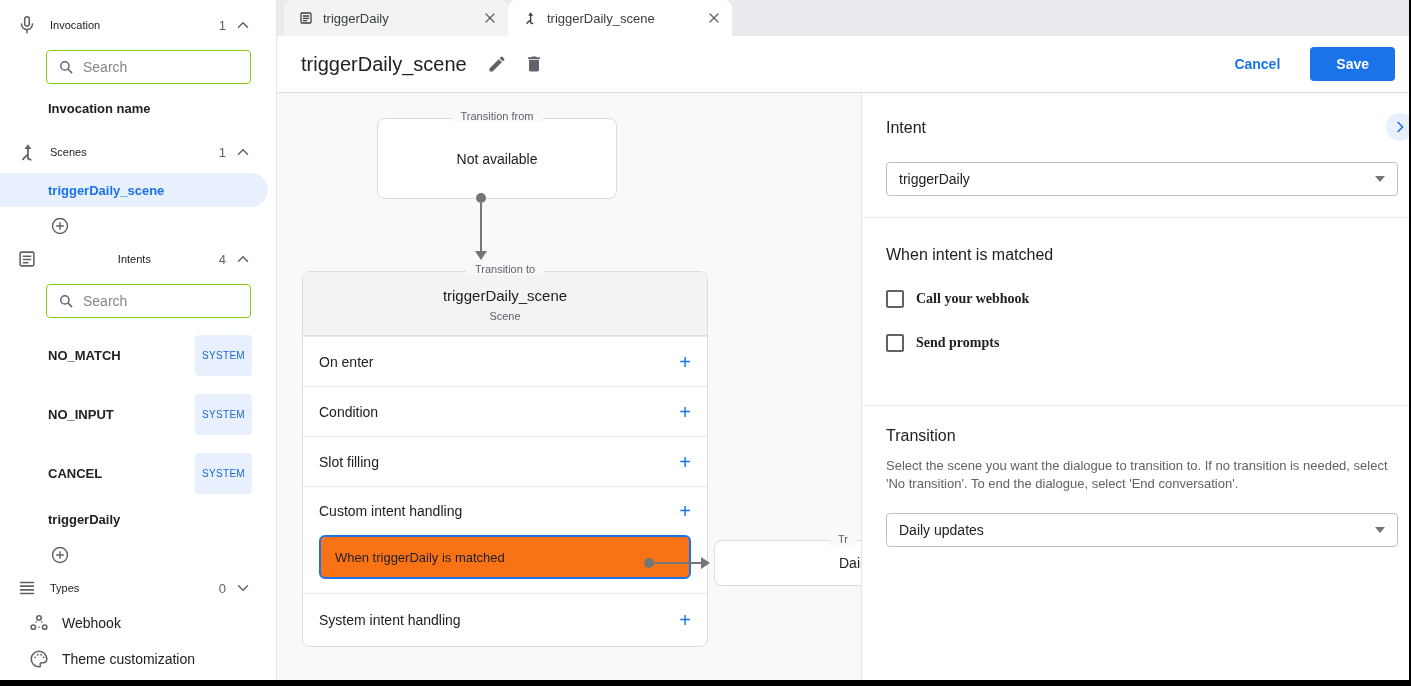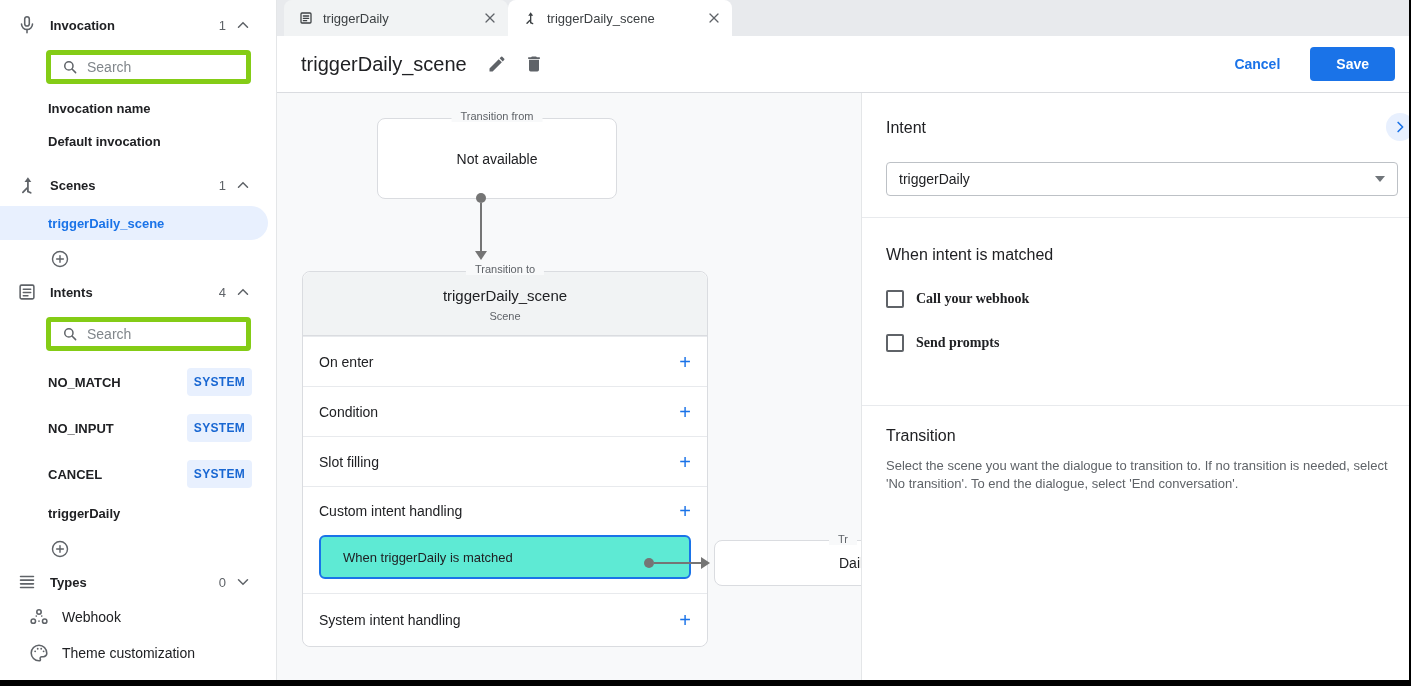--- a/index.html
+++ b/index.html
@@ -5,32 +5,32 @@
   * { margin:0; padding:0; box-sizing:border-box; }
   html,body { width:1411px; height:686px; overflow:hidden; background:#fff;
     font-family:"Liberation Sans", sans-serif; color:#202124; }
   svg { display:block; }
 
   
   .sidebar { position:absolute; left:0; top:0; width:277px; height:680px;
     background:#fff; border-right:1px solid #e4e6e8; z-index:2; padding-top:8px; }
   .sec-head { display:flex; align-items:center; height:34px; padding:0 24px 0 16px; cursor:pointer; }
   .sec-head .ic { width:22px; height:22px; flex:none; margin-right:12px; }
-  .sec-label { font-size:13px; color:#202124; flex:1;font-weight:bold; }
+  .sec-label { font-size:11px; color:#202124; flex:1; }
   .sec-count { font-size:13px; color:#5f6368; margin-right:8px; }
   .chev { width:18px; height:18px; }
-  .search-box { margin:8px 25px 8px 46px; height:34px; border:5px solid #84cc16;
+  .search-box { margin:8px 25px 8px 46px; height:34px; border:1px solid #84cc16;
     border-radius:4px; display:flex; align-items:center; padding:0 10px; background:#fff; }
   .search-box input { border:none; outline:none; flex:1; font-size:14px;
     font-family:"Liberation Sans",sans-serif; color:#202124; margin-left:8px; background:transparent; }
   .search-box input::placeholder { color:#80868b; }
   .side-item { display:flex; align-items:center; padding:9px 24px 9px 48px;
     font-size:13px; font-weight:700; color:#202124; cursor:pointer; }
   .side-item .badge { margin-left:auto; background:#e8f0fe; color:#1967d2;
-    font-size:12px; font-weight:700; padding:7px 7px; border-radius:4px; letter-spacing:.3px; }
+    font-size:10px; font-weight:400; padding:15px 7px; border-radius:4px; letter-spacing:.3px; }
   .side-selected { width:268px; height:34px; margin-top:4px; background:#e8f0fe;
     border-radius:0 18px 18px 0; display:flex; align-items:center; padding-left:48px;
     font-size:13px; font-weight:700; color:#1a73e8; cursor:pointer; }
   .add-btn { margin:9px 0 6px 50px; width:20px; height:20px; cursor:pointer; }
   .side-link { display:flex; align-items:center; height:36px; padding:0 28px;
     font-size:14px; color:#202124; cursor:pointer; }
   .side-link .ic { width:22px; height:22px; margin-right:12px; flex:none; }
 
   
   .tabbar { position:absolute; left:277px; top:0; width:1134px; height:36px;
@@ -78,22 +78,22 @@
   .scene-card-header { background:#f1f3f4; border-radius:8px 8px 0 0;
     border-bottom:1px solid #dadce0; padding:15px 10px 13px; text-align:center; }
   .scene-card-title { font-size:15px; color:#202124; }
   .scene-card-sub { font-size:11px; color:#5f6368; margin-top:6px; }
   .srow { display:flex; align-items:center; height:50px; padding:0 16px;
     font-size:14px; color:#202124; background:#fff; border-top:1px solid #e8eaed; }
   .srow:first-of-type { border-top:none; }
   .plus { margin-left:auto; color:#1a73e8; font-size:20px; line-height:20px; cursor:pointer; }
   .srow-custom { background:#fff; border-top:1px solid #e8eaed; }
   .srow-custom .srow-line { display:flex; align-items:center; height:48px; padding:0 16px; font-size:14px; }
-  .subitem { height:44px; margin:0 16px 14px; border:2px solid #1a73e8; background:#5eead4;
-    border-radius:6px; display:flex; align-items:center; padding:0 22px; font-size:13px;
+  .subitem { height:44px; margin:0 16px 14px; border:2px solid #1a73e8; background:#f97316;
+    border-radius:6px; display:flex; align-items:center; padding:0 14px; font-size:13px;
     color:#202124; cursor:pointer; }
   .srow-last { height:53px; border-radius:0 0 8px 8px;gap:24px; }
   .clipped-box { left:437px; top:447px; width:158px; height:46px; }
   .clipped-box .flegend { left:auto; transform:none; right:14px; top:-8px; }
   .clipped-text { position:absolute; left:124px; top:14px; font-size:14px; color:#202124; white-space:nowrap; }
 
   
   .panel { position:absolute; left:861px; top:93px; width:548px; height:587px;
     background:#fff; border-left:1px solid #e4e6e8; }
   .panel h2 { position:absolute; left:24px; font-size:16px; font-weight:400; color:#202124; }
@@ -143,23 +143,20 @@
           <circle cx="10.5" cy="10.5" r="5.5"></circle>
           <line x1="15" y1="15" x2="19.5" y2="19.5"></line>
         </svg>
     </span>
     <input type="text" placeholder="Search" style="">
   </div>
 
   <div class="side-item">
     <span>Invocation name</span>
   </div>
-  <div class="side-item">
-    <span>Default invocation</span>
-  </div>
 
   <div class="sec-head" style="margin-top:10px;">
     <span class="ic">
       <svg viewBox="0 0 24 24" width="22" height="22" fill="none" stroke="#5f6368" stroke-width="1.9" stroke-linecap="round">
         <path d="M13 19 V8"></path>
           <polygon points="13,3.5 9.3,8.6 16.7,8.6" fill="#5f6368" stroke="none"></polygon>
         <path d="M7.5 20 L12 15.5"></path>
           <path d="M13 19 L16 20.5"></path>
         </svg>
     </span>
@@ -177,21 +174,21 @@
   </div>
 
   <div class="add-btn">
     <svg viewBox="0 0 24 24" width="20" height="20" fill="none" stroke="#5f6368" stroke-width="1.7" stroke-linecap="round">
         <circle cx="12" cy="12" r="9"></circle>
         <line x1="12" y1="8" x2="12" y2="16"></line>
         <line x1="8" y1="12" x2="16" y2="12"></line>
       </svg>
   </div>
 
-  <div class="sec-head" style="margin-top:6px;">
+  <div class="sec-head" style="margin-top:6px;text-align:center;">
     <span class="ic">
       <svg viewBox="0 0 24 24" width="22" height="22" fill="none" stroke="#5f6368" stroke-width="1.7" stroke-linecap="round">
         <rect x="4.5" y="4.5" width="15" height="15" rx="1.5"></rect>
           <line x1="8" y1="9" x2="16" y2="9"></line>
           <line x1="8" y1="12.5" x2="16" y2="12.5"></line>
           <line x1="8" y1="16" x2="13" y2="16"></line>
         </svg>
     </span>
     <span class="sec-label">Intents</span>
     <span class="sec-count">4</span>
@@ -443,20 +440,24 @@
     <span class="cbox"></span>
     <span class="cblabel">Send prompts</span>
   </div>
 
   <div class="pdivider" style="top:312px;"></div>
 
   <h2 style="top:334px;">Transition</h2>
 
   <div class="pdesc" style="top:364px;">Select the scene you want the dialogue to transition to. If no transition is needed, select 'No transition'. To end the dialogue, select 'End conversation'.</div>
 
+  <div class="select" style="top:420px;">
+    <span>Daily updates</span>
+    <span class="caret"></span>
+  </div>
 </div>
 
 <div class="collapse-btn">
   <svg viewBox="0 0 24 24" width="18" height="18" fill="none" stroke="#1a73e8" stroke-width="2.2" stroke-linecap="round" stroke-linejoin="round">
       <polyline points="9.5,6 15.5,12 9.5,18"></polyline>
     </svg>
 </div>
 
 <div class="edge-bottom"></div>
 <div class="edge-right"></div>

